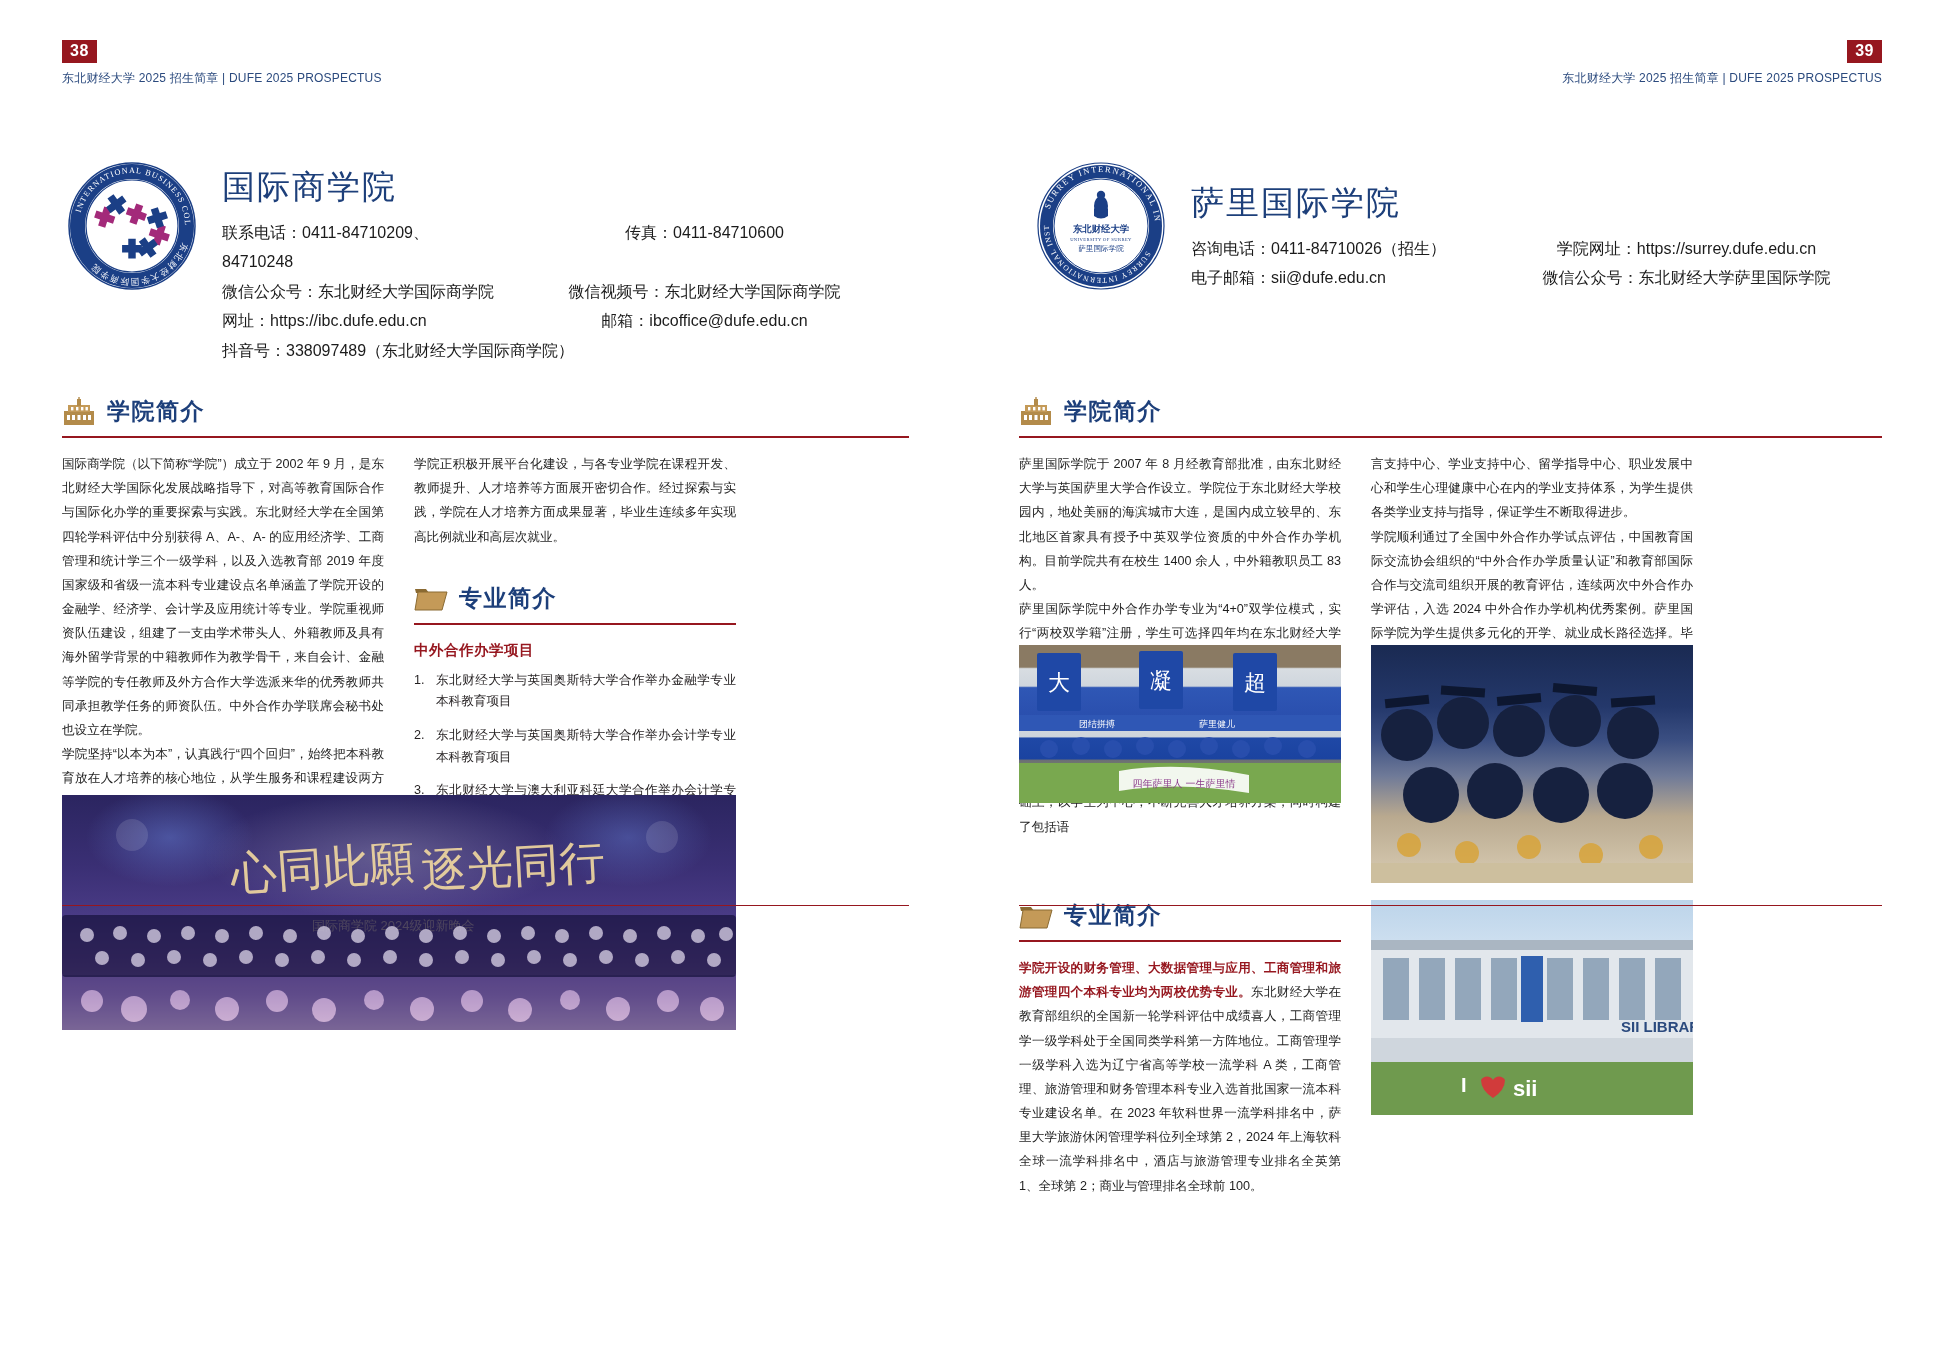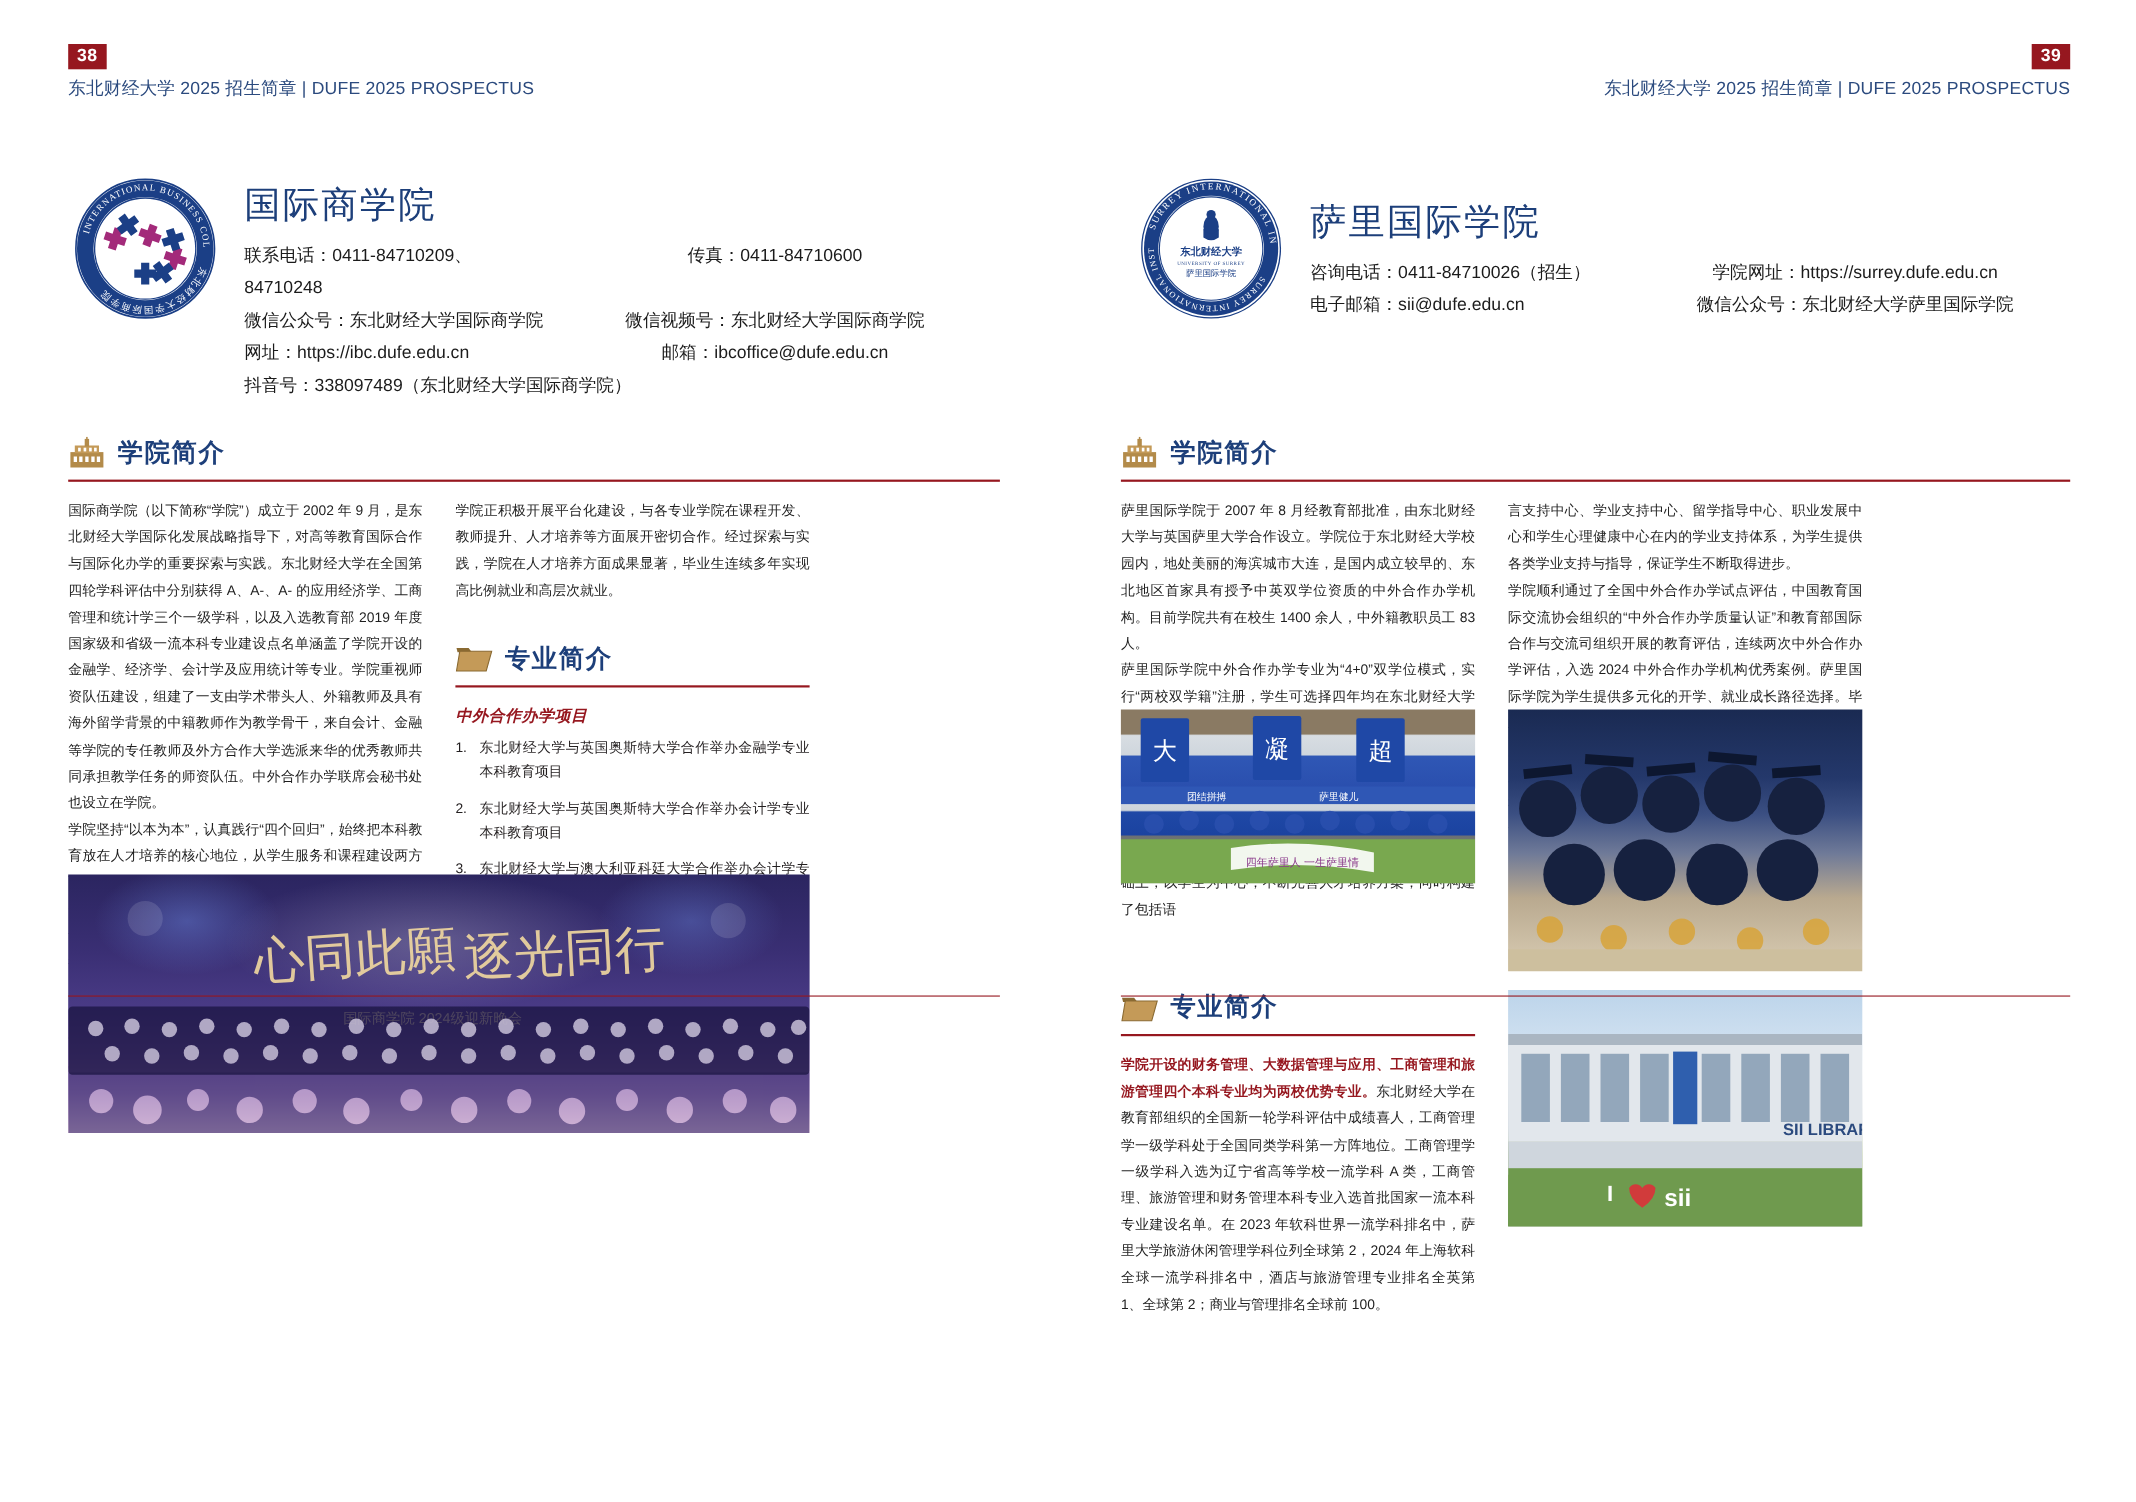--- a/index.html
+++ b/index.html
@@ -22,21 +22,21 @@
     background: #96171f; color: #ffffff;
     font-size: 16px; font-weight: bold;
     padding: 3px 8px 4px 8px;
     line-height: 1;
     letter-spacing: .5px;
   }
   .page.left .folio { left: 0; }
   .page.right .folio { right: 0; }
   .runline {
     position: absolute; top: 30px;
-    font-size: 16px; color: #2b4a7e; white-space: nowrap;
+    font-size: 12px; color: #2b4a7e; white-space: nowrap;
     letter-spacing: .2px;
   }
   .page.left .runline { left: 0; }
   .page.right .runline { right: 0; }
 
   
   .masthead { position: absolute; top: 160px; left: 0; right: 0; height: 150px; }
   .crest { position: absolute; left: 4px; top: 0; width: 132px; height: 132px; }
   .page.right .crest { left: 16px; }
   .masthead-text { position: absolute; left: 160px; top: 10px; right: 0; }
@@ -63,21 +63,21 @@
   .col { width: 322px; }
   .page.right .col { width: 322px; }
   .body-text {
     font-size: 12.6px; line-height: 1.92; color: #1e1e1e;
     text-align: justify; text-justify: inter-ideograph;
   }
   .body-text p { margin-bottom: 0; }
 
   .sub-red {
     color: #96171f; font-size: 14.5px; font-weight: bold;
-    margin: 16px 0 10px 0; letter-spacing: .5px; font-style: italic;
+    margin: 16px 0 10px 0; letter-spacing: .5px;
   }
   ol.numlist { list-style: none; font-size: 12.6px; line-height: 1.72; }
   ol.numlist li {
     margin-bottom: 12px; padding-left: 22px; position: relative;
     text-align: justify;
   }
   ol.numlist li .num { position: absolute; left: 0; top: 0; }
 
   .redlead { color: #96171f; font-weight: bold; margin-top: 44px; }
 

